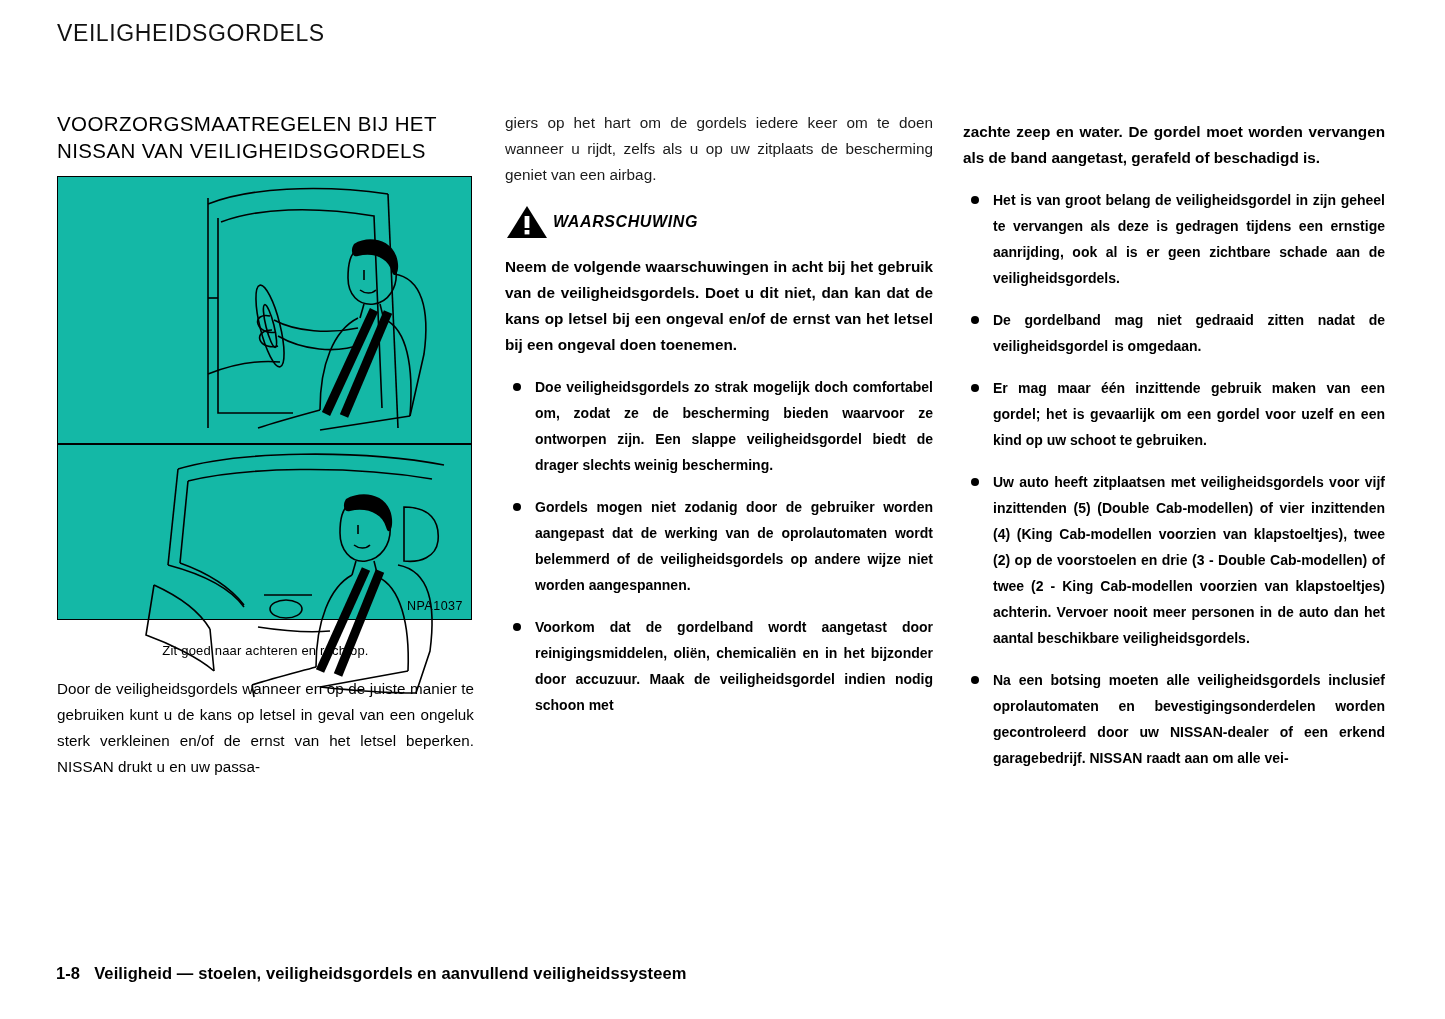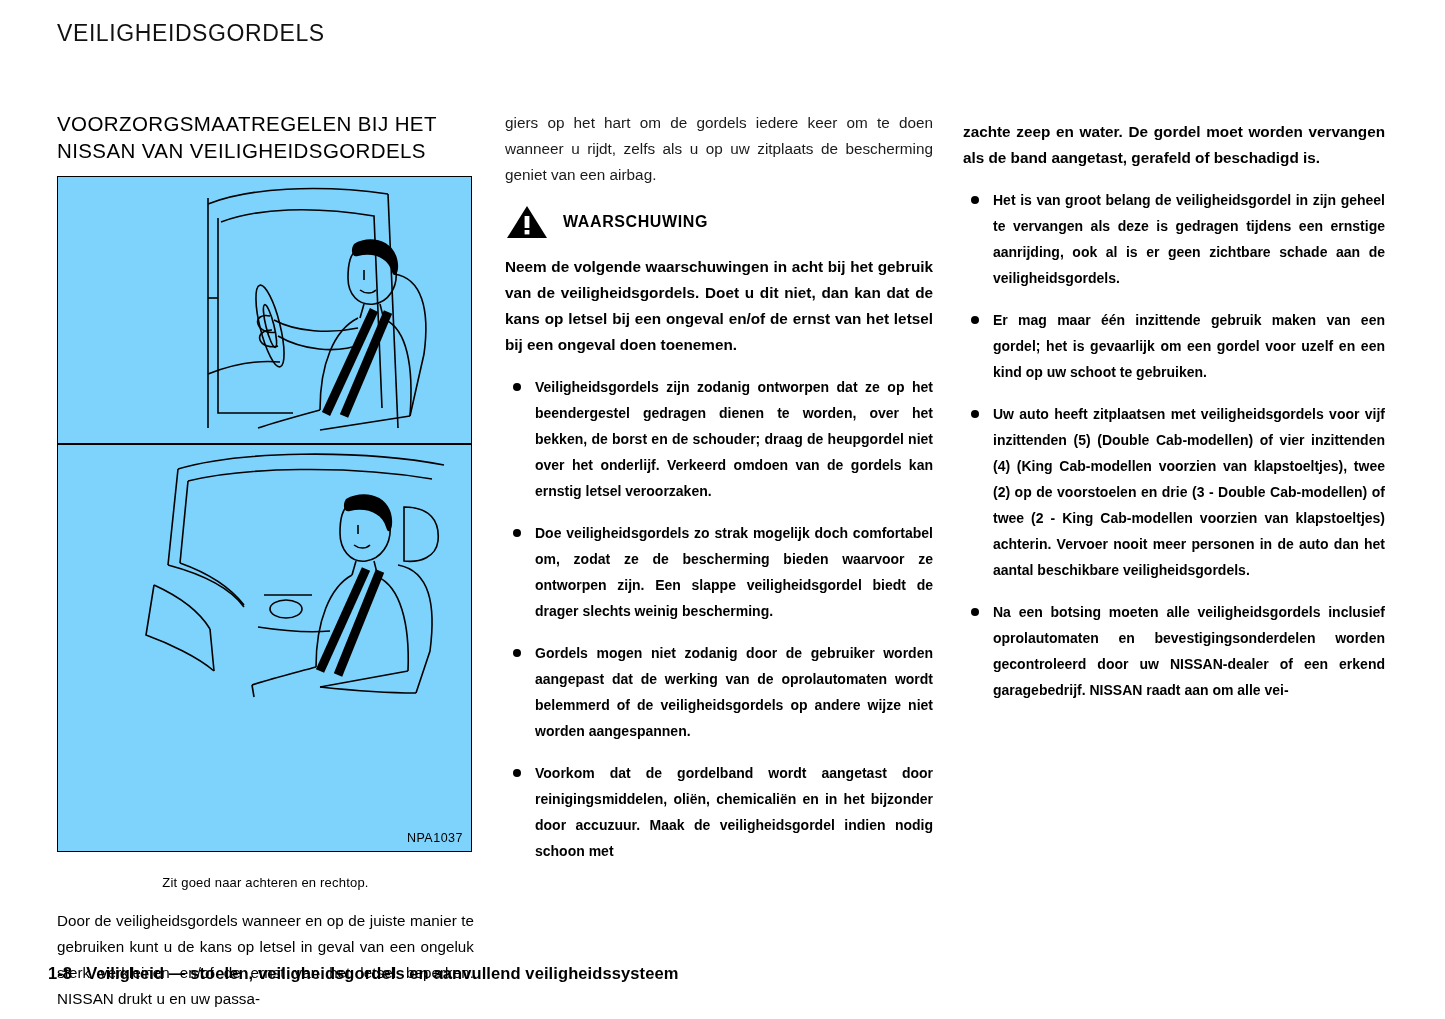--- a/index.html
+++ b/index.html
@@ -47,24 +47,24 @@
     line-height: 27px;
     letter-spacing: 0.4px;
     margin: 0 0 12px 0;
     font-weight: 400;
   }
 
   
   .figure-box {
     border: 1.6px solid #000;
     width: 415px;
-    height: 676px;
+    height: 444px;
     position: relative;
     box-sizing: border-box;
-    background: #7dd3fc;
+    background: #14b8a6;
   }
   .figure-divider {
     position: absolute;
     left: 0; right: 0;
     top: 266px;
     height: 1.6px;
     background: #000;
   }
   .fig-code {
     position: absolute;
@@ -93,22 +93,23 @@
     line-height: 26px;
     text-align: justify;
     margin: 0 0 16px 0;
   }
   .para-light { font-weight: 400; color: #1a1a1a; }
   .para-bold  { font-weight: 700; margin-top: 9px; }
 
   .warn-head {
     display: flex;
     align-items: center;
-    gap: 14px;
+    gap: 4px;
     margin: 6px 0 14px 0;
+    font-style: italic;
   }
   .warn-label {
     font-size: 16px;
     font-weight: 700;
     letter-spacing: 0.6px;
   }
   .warn-tri { display: block; }
 
   ul.bullets {
     list-style: none;
@@ -131,21 +132,21 @@
     top: 9px;
     width: 8px;
     height: 8px;
     border-radius: 50%;
     background: #000;
   }
 
   
   .footer {
     position: absolute;
-    left: 48px;
+    left: 56px;
     bottom: 36px;
     font-size: 16.5px;
     font-weight: 700;
     letter-spacing: 0.1px;
   }
   .footer .pnum { margin-right: 14px; }
 </style>
 </head>
 <body>
 
@@ -265,33 +266,33 @@
         <path d="M22 2 L42 34 L2 34 Z" fill="#000"></path>
         <rect x="19.6" y="12" width="4.8" height="12" fill="#fff"></rect>
         <rect x="19.6" y="26" width="4.8" height="4.4" fill="#fff"></rect>
       </svg>
       <span class="warn-label">WAARSCHUWING</span>
     </div>
 
     <p class="para para-bold">Neem de volgende waarschuwingen in acht bij het gebruik van de veiligheidsgordels. Doet u dit niet, dan kan dat de kans op letsel bij een ongeval en/of de ernst van het letsel bij een ongeval doen toenemen.</p>
 
     <ul class="bullets">
-      <li>Veiligheidsgordels zijn zodanig ontworpen dat ze op het beendergestel gedragen dienen te worden, over het bekken, de borst en de schouder; draag de heupgordel niet over het onderlijf. Verkeerd omdoen van de gordels kan ernstig letsel veroorzaken.</li>
       <li>Doe veiligheidsgordels zo strak mogelijk doch comfortabel om, zodat ze de bescherming bieden waarvoor ze ontworpen zijn. Een slappe veiligheidsgordel biedt de drager slechts weinig bescherming.</li>
       <li>Gordels mogen niet zodanig door de gebruiker worden aangepast dat de werking van de oprolautomaten wordt belemmerd of de veiligheidsgordels op andere wijze niet worden aangespannen.</li>
       <li>Voorkom dat de gordelband wordt aangetast door reinigingsmiddelen, oliën, chemicaliën en in het bijzonder door accuzuur. Maak de veiligheidsgordel indien nodig schoon met</li>
     </ul>
   </div>
 
   <div class="col col-3">
 
     <p class="para para-bold">zachte zeep en water. De gordel moet worden vervangen als de band aangetast, gerafeld of beschadigd is.</p>
 
     <ul class="bullets">
       <li>Het is van groot belang de veiligheidsgordel in zijn geheel te vervangen als deze is gedragen tijdens een ernstige aanrijding, ook al is er geen zichtbare schade aan de veiligheidsgordels.</li>
+      <li>De gordelband mag niet gedraaid zitten nadat de veiligheidsgordel is omgedaan.</li>
       <li>Er mag maar één inzittende gebruik maken van een gordel; het is gevaarlijk om een gordel voor uzelf en een kind op uw schoot te gebruiken.</li>
       <li>Uw auto heeft zitplaatsen met veiligheidsgordels voor vijf inzittenden (5) (Double Cab-modellen) of vier inzittenden (4) (King Cab-modellen voorzien van klapstoeltjes), twee (2) op de voorstoelen en drie (3 - Double Cab-modellen) of twee (2 - King Cab-modellen voorzien van klapstoeltjes) achterin. Vervoer nooit meer personen in de auto dan het aantal beschikbare veiligheidsgordels.</li>
       <li>Na een botsing moeten alle veiligheidsgordels inclusief oprolautomaten en bevestigingsonderdelen worden gecontroleerd door uw NISSAN-dealer of een erkend garagebedrijf. NISSAN raadt aan om alle vei-</li>
     </ul>
   </div>
 
 </div>
 
 <div class="footer">
   <span class="pnum">1-8</span><span>Veiligheid — stoelen, veiligheidsgordels en aanvullend veiligheidssysteem</span>

